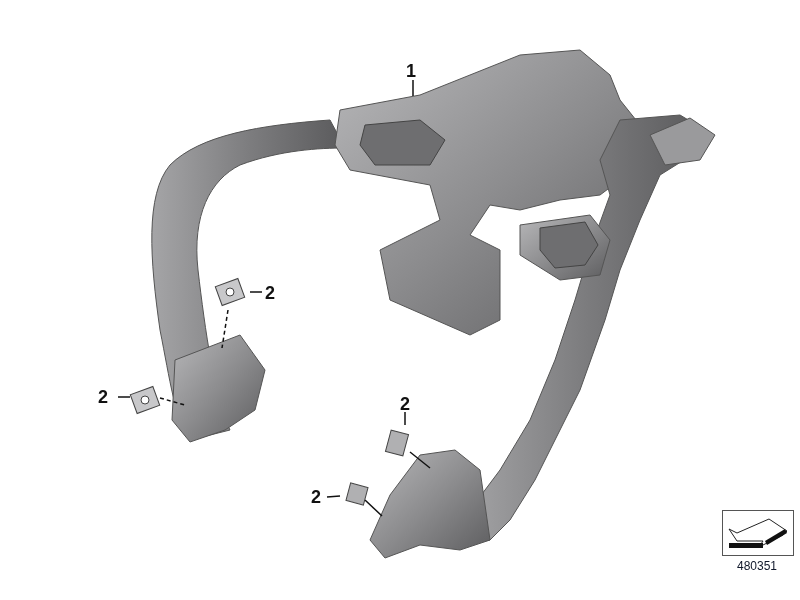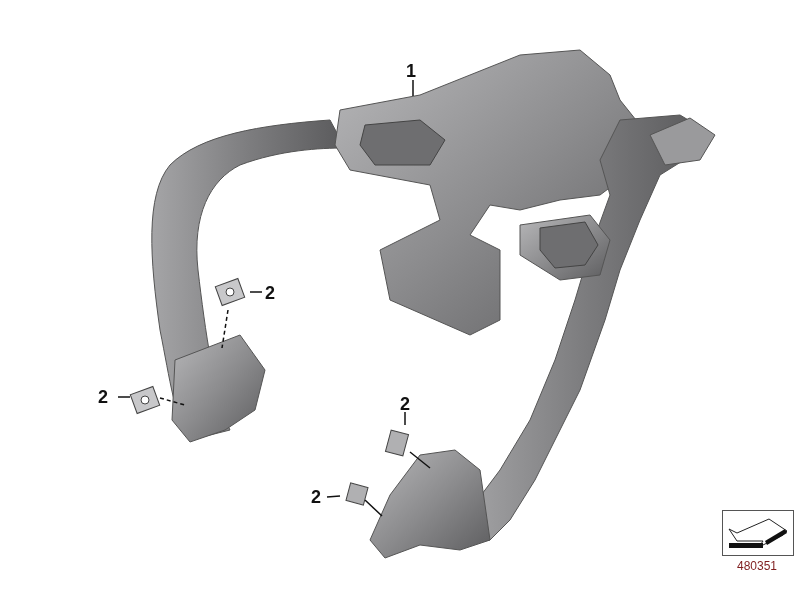--- a/index.html
+++ b/index.html
@@ -1,20 +1,20 @@
 <!DOCTYPE html>
 <html><head>
 <meta charset="utf-8">
 <style>
   html,body{margin:0;padding:0;background:#fff;}
   body{width:800px;height:600px;position:relative;overflow:hidden;font-family:"Liberation Sans",sans-serif;}
   #stage{position:absolute;left:0;top:0;width:800px;height:600px;}
   .callout{position:absolute;font-weight:bold;font-size:18px;color:#111;line-height:1;}
   .refbox{position:absolute;left:722px;top:510px;width:70px;height:44px;border:1px solid #555;background:#fff;}
-  .refnum{position:absolute;left:722px;top:559px;width:70px;text-align:center;font-size:12px;color:#7f1d1d;}
+  .refnum{position:absolute;left:722px;top:559px;width:70px;text-align:center;font-size:12px;color:#0f172a;}
 </style>
 </head>
 <body>
 
 <div id="stage">
   <svg width="800" height="600" viewBox="0 0 800 600">
     <defs>
       <linearGradient id="g1" x1="0" y1="0" x2="1" y2="1">
         <stop offset="0" stop-color="#b8b8ba"></stop>
         <stop offset="0.5" stop-color="#8c8c8e"></stop>

